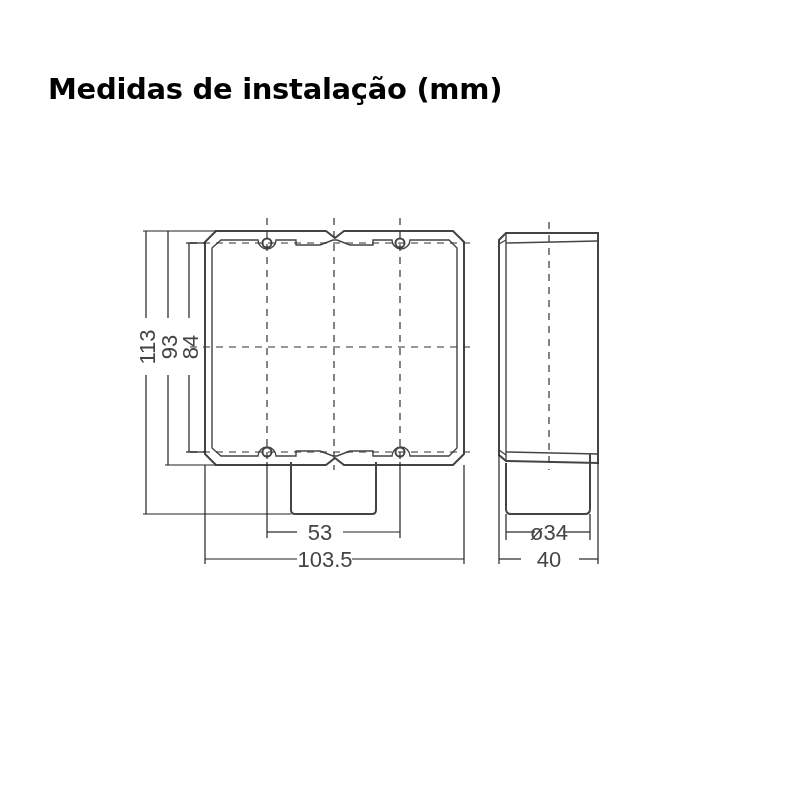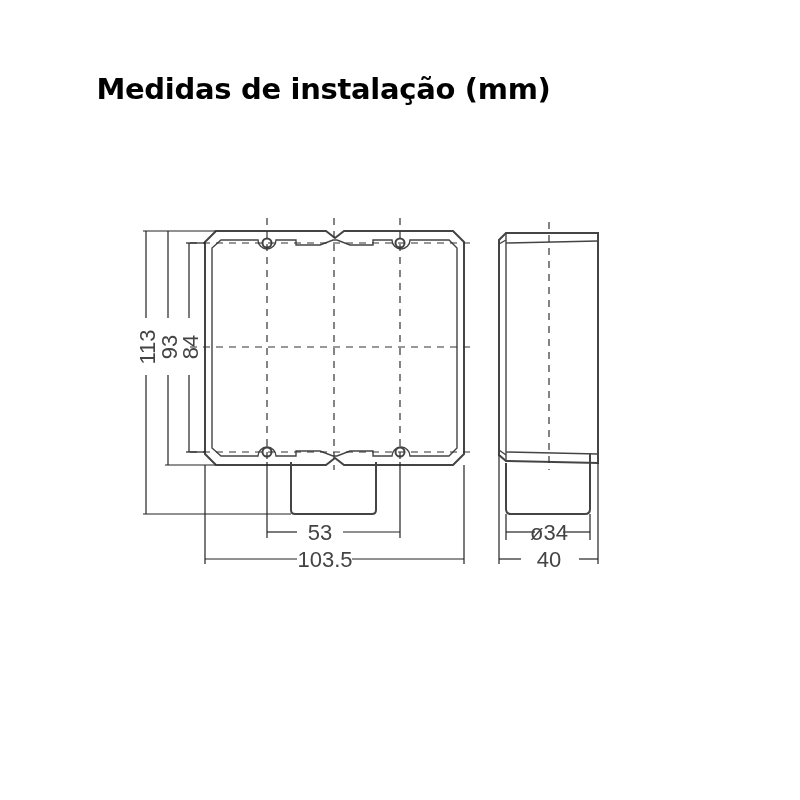--- a/index.html
+++ b/index.html
@@ -1,20 +1,20 @@
 <!DOCTYPE html>
 <html><head>
   <meta charset="utf-8">
   <style>
     html, body { margin: 0; padding: 0; background: #ffffff; }
     body { width: 800px; height: 800px; position: relative; overflow: hidden; }
     .title {
-      position: absolute; left: 0; top: 72px; width: 647px; text-align: center;
+      position: absolute; left: 0; top: 72px; width: 647px; 
       font-family: "DejaVu Sans", sans-serif; font-weight: bold; font-size: 29px;
-      color: #000; letter-spacing: -0.3px;
+      color: #000; letter-spacing: -0.3px; padding-left: 48px;
     }
     svg { position: absolute; left: 0; top: 0; }
     .dimtext {
       font-family: "Liberation Sans", sans-serif; font-size: 22px; fill: #444;
     }
     .outline { fill: none; stroke: #444; stroke-width: 2; }
     .thin { fill: none; stroke: #444; stroke-width: 1.4; }
     .dim { fill: none; stroke: #222; stroke-width: 1.2; }
     .dash { fill: none; stroke: #333; stroke-width: 1.2; stroke-dasharray: 7 6; }
   </style>

